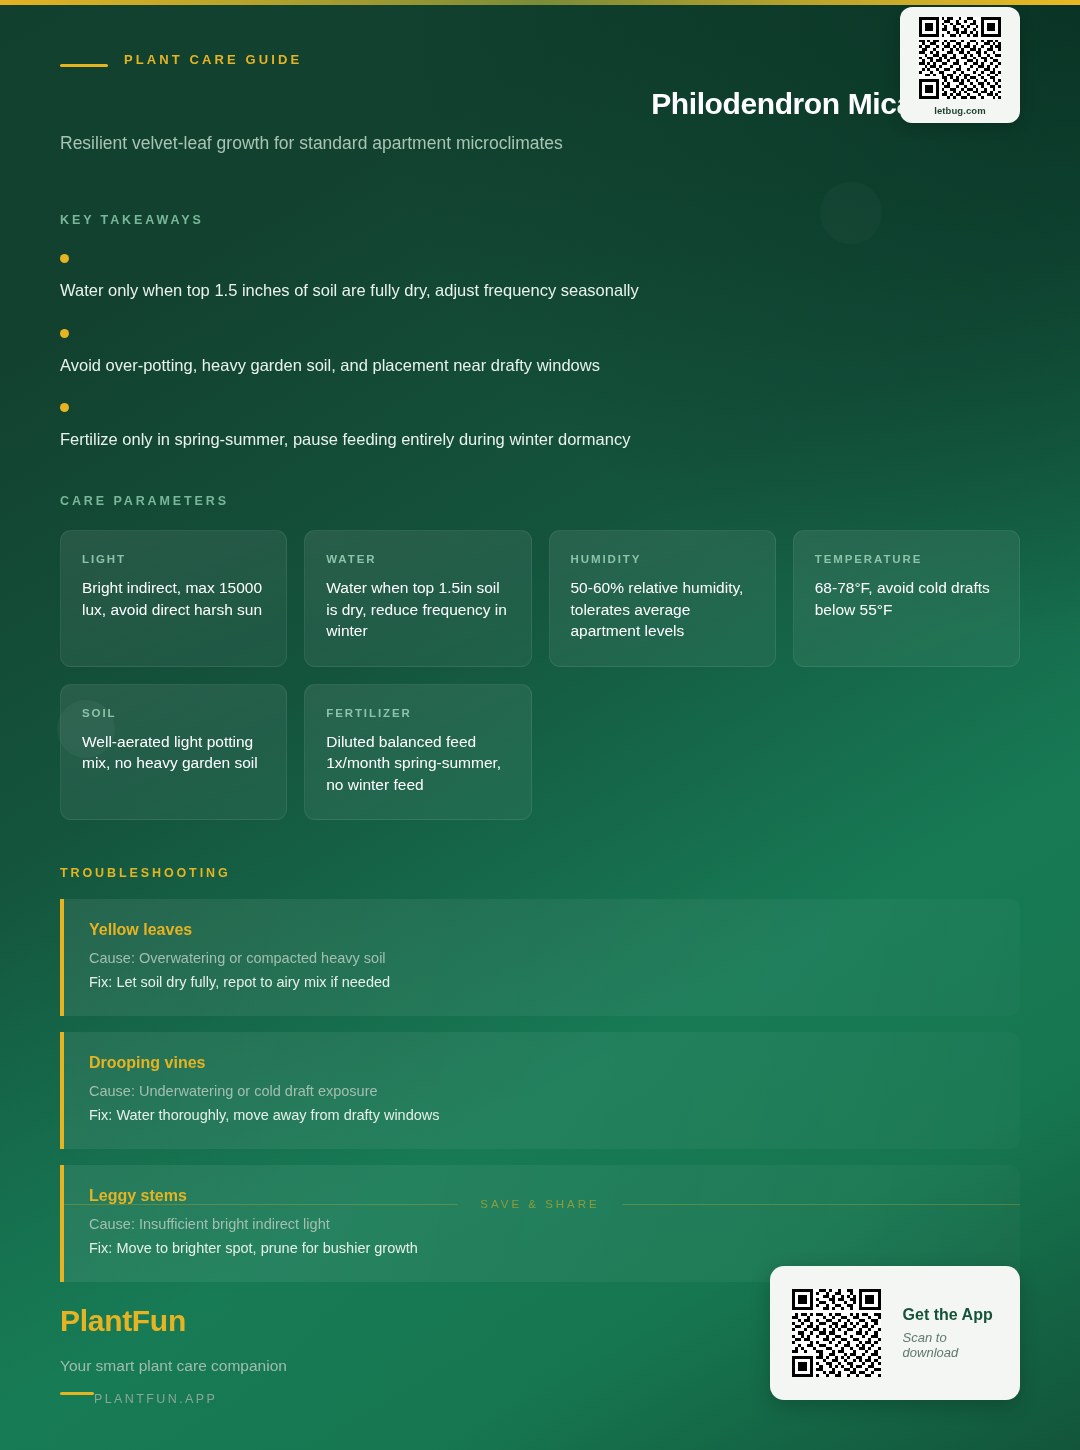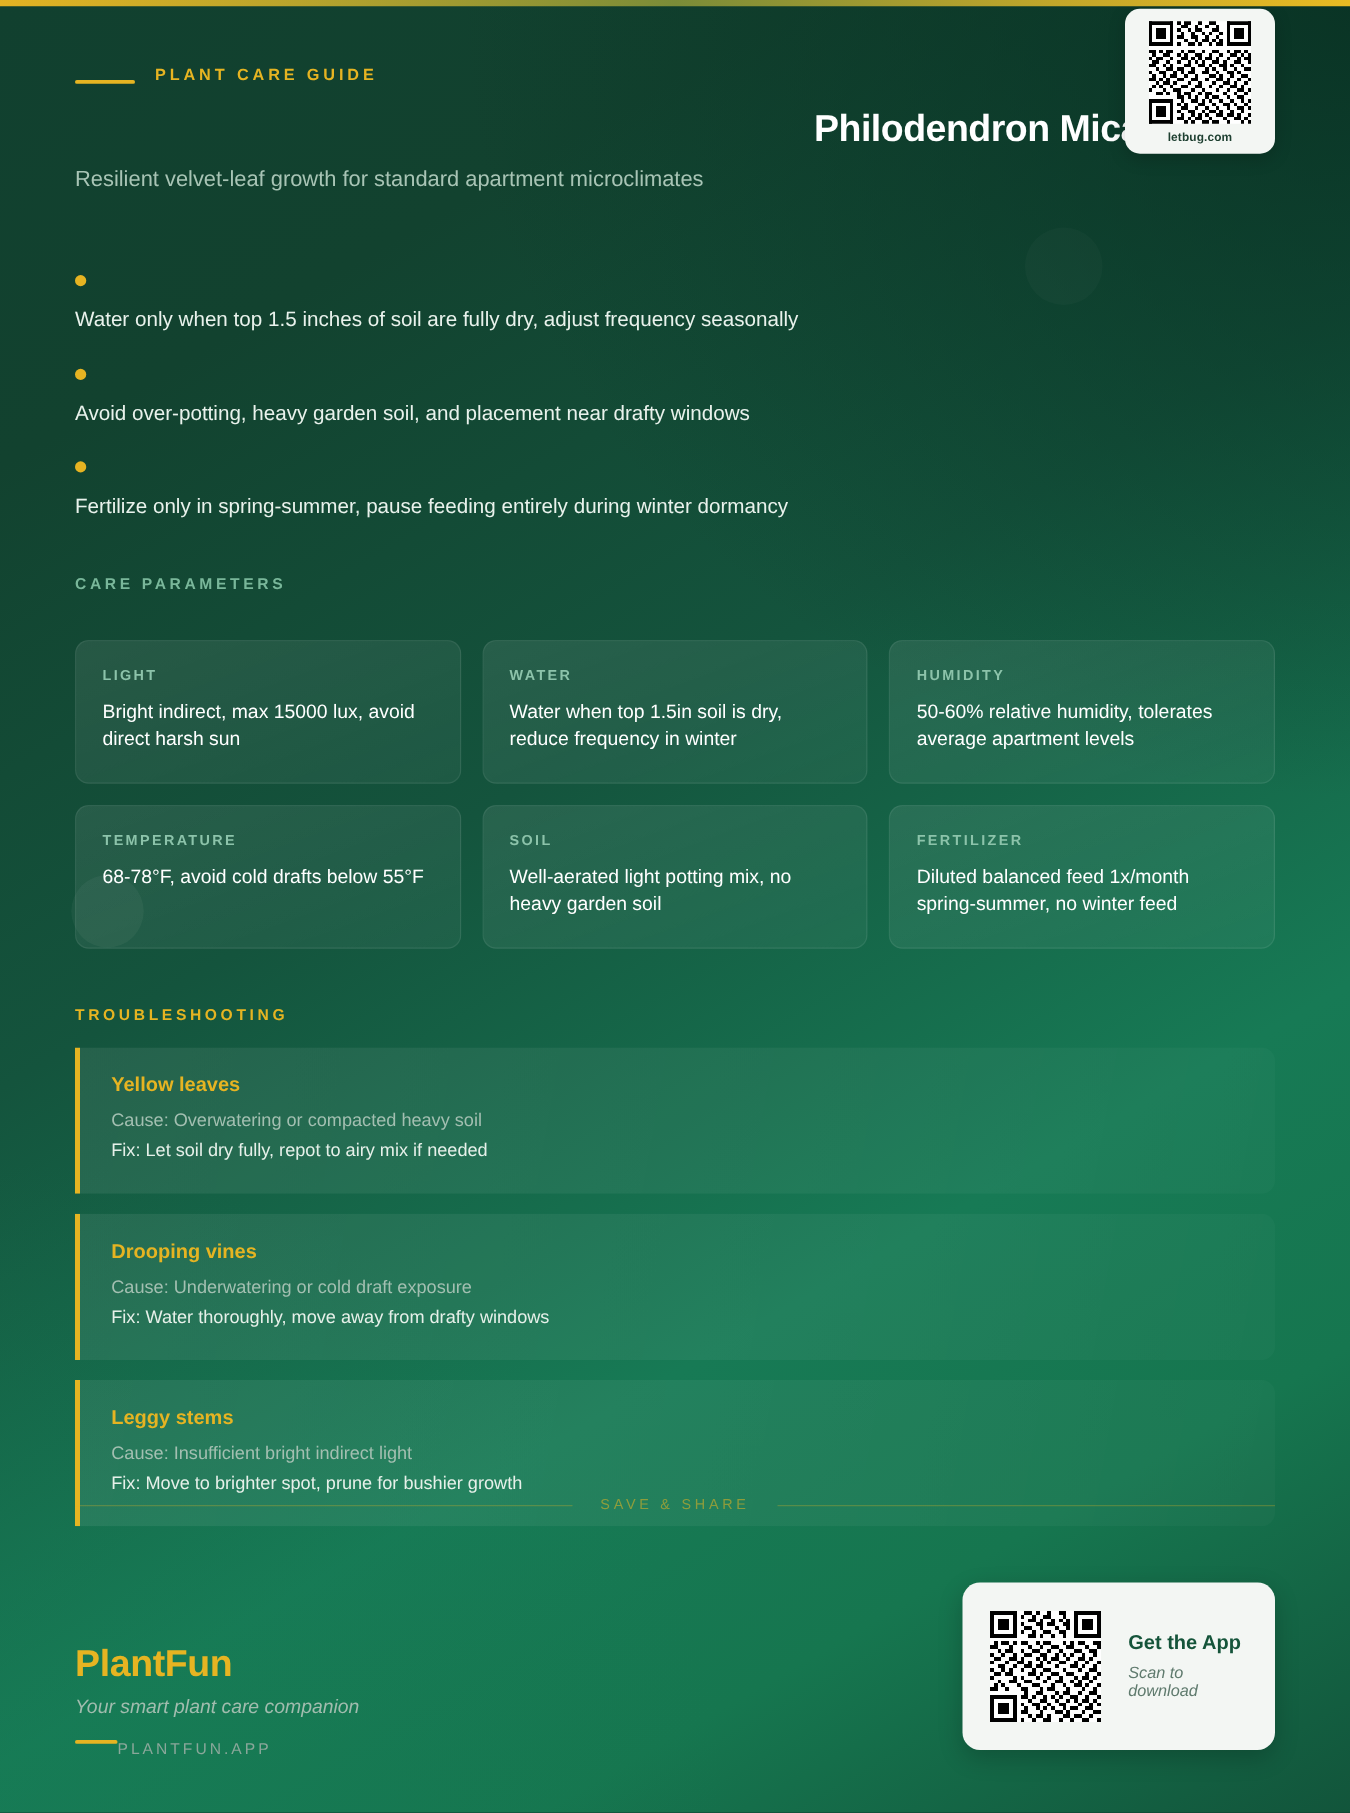--- a/index.html
+++ b/index.html
@@ -138,23 +138,23 @@
   }
   .takeaway-text {
     color: #e9f2ec;
     font-size: 16.5px;
     line-height: 1.35;
   }
 
   
   .params { margin-top: 44px; }
   .param-grid {
-    margin-top: 38px;
+    margin-top: 22px;
     display: grid;
-    grid-template-columns: repeat(3, 1fr);
+    grid-template-columns: repeat(4, 1fr);
     gap: 17px;
   }
   .param-card {
     background: linear-gradient(160deg, rgba(255,255,255,.085) 0%, rgba(255,255,255,.045) 100%);
     border: 1px solid rgba(255,255,255,.07);
     border-radius: 11px;
     padding: 22px 21px 24px;
     min-height: 98px;
   }
   .param-label {
@@ -227,21 +227,21 @@
     color: rgba(230,180,34,.55);
     font-weight: 400;
     white-space: nowrap;
   }
   .footer-main {
     display: flex;
     align-items: flex-end;
     justify-content: space-between;
   }
   .brand { color: #e6b422; font-size: 30px; font-weight: 700; letter-spacing: -0.3px; }
-  .brand-tag { margin-top: 8px; color: #a1bcae; font-size: 15.5px; font-style: italic; }
+  .brand-tag { margin-top: 19px; color: #a1bcae; font-size: 15.5px; }
   .brand-link-row { display: flex; margin-top: 17px; }
   .brand-link-rule { width: 34px; height: 3px; background: #e6b422; border-radius: 2px; }
   .brand-link {
     font-size: 12.5px;
     letter-spacing: 2.4px;
     color: #8aa79a;
     font-weight: 400;
   }
 
   .app-card {
@@ -509,20 +509,21 @@
               <rect x="22" y="28" width="1" height="1"></rect>
               <rect x="26" y="28" width="1" height="1"></rect>
               <rect x="28" y="28" width="1" height="1"></rect>
           </g>
         </svg>
         <div class="qr-caption">letbug.com</div>
       </div>
     </div>
 
     <div class="takeaways">
+      <div class="sec-label">KEY TAKEAWAYS</div>
       <div class="takeaway-list">
         <div class="takeaway">
           <span class="dot"></span>
           <span class="takeaway-text">Water only when top 1.5 inches of soil are fully dry, adjust frequency seasonally</span>
         </div>
         <div class="takeaway">
           <span class="dot"></span>
           <span class="takeaway-text">Avoid over-potting, heavy garden soil, and placement near drafty windows</span>
         </div>
         <div class="takeaway">

